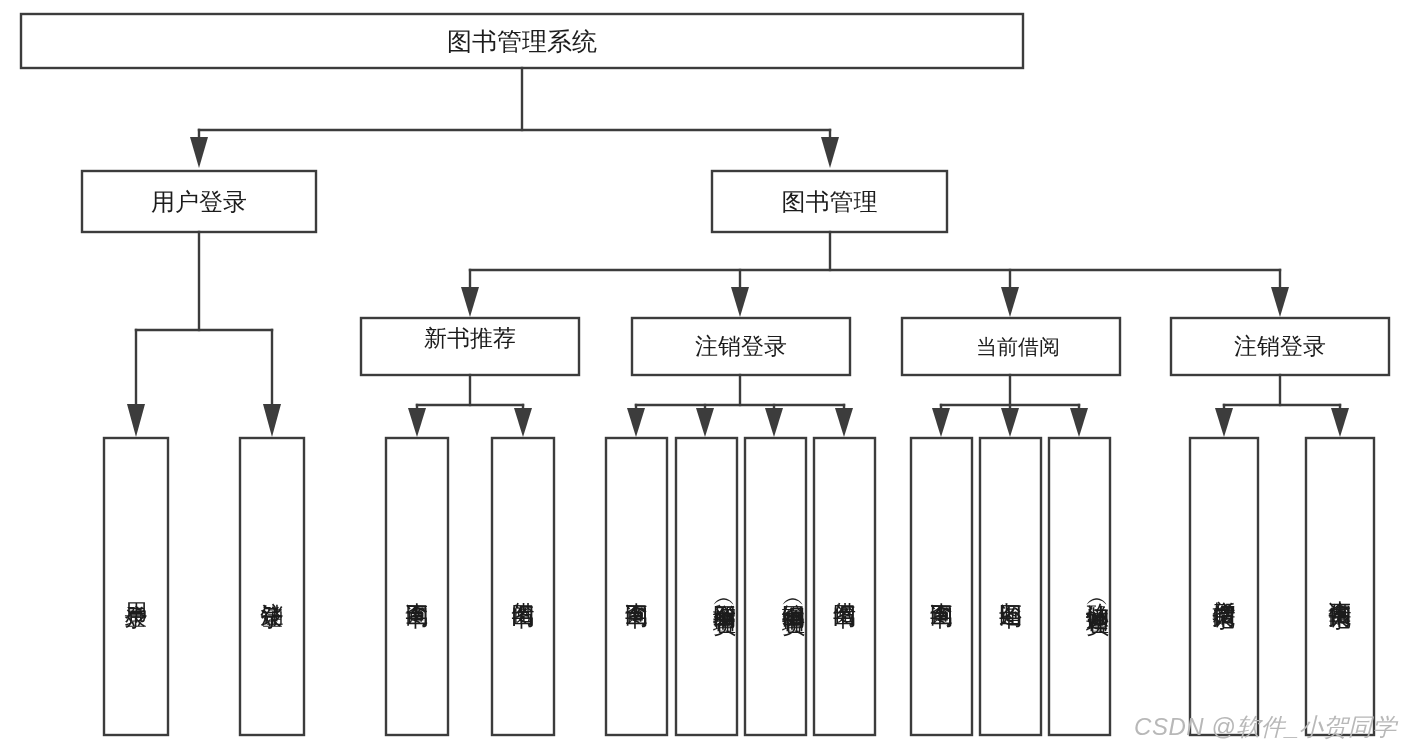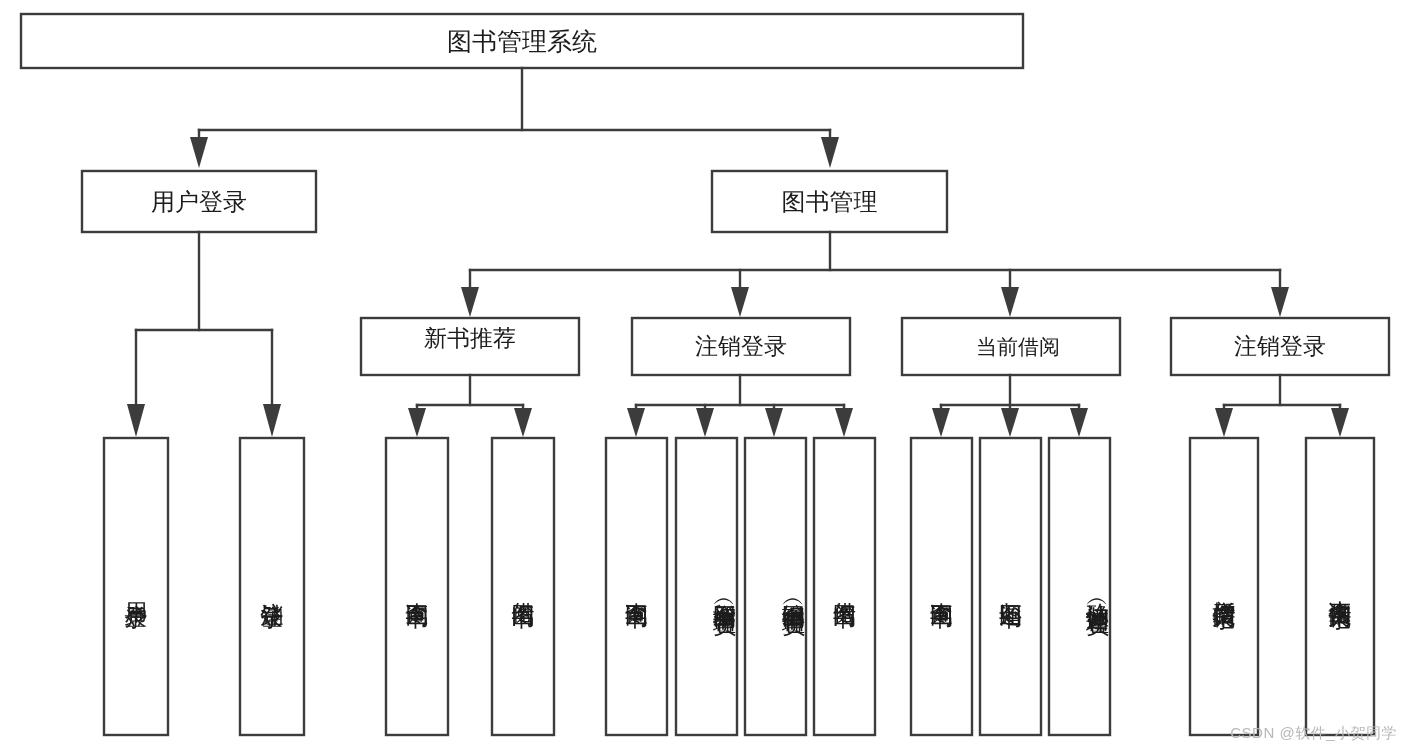--- a/index.html
+++ b/index.html
@@ -63,24 +63,25 @@
     font-family: "Liberation Sans", "DejaVu Sans", sans-serif;
     color: #1c1c1c;
     pointer-events: none;
     white-space: nowrap;
   }
   .watermark {
     position: absolute;
     right: 8px;
     bottom: 4px;
     font-family: "Liberation Sans", "DejaVu Sans", sans-serif;
-    font-size: 15px;
+    font-size: 24px;
     color: #b8b8b8;
     letter-spacing: 0.5px;
     pointer-events: none;
+    font-style: italic;
   }
 </style>
 </head>
 <body>
 
 <div id="diagram-root">
 
   <svg class="canvas" viewBox="0 0 1405 747">
 
     <rect class="node-box" x="21" y="14" width="1002" height="54"></rect>

